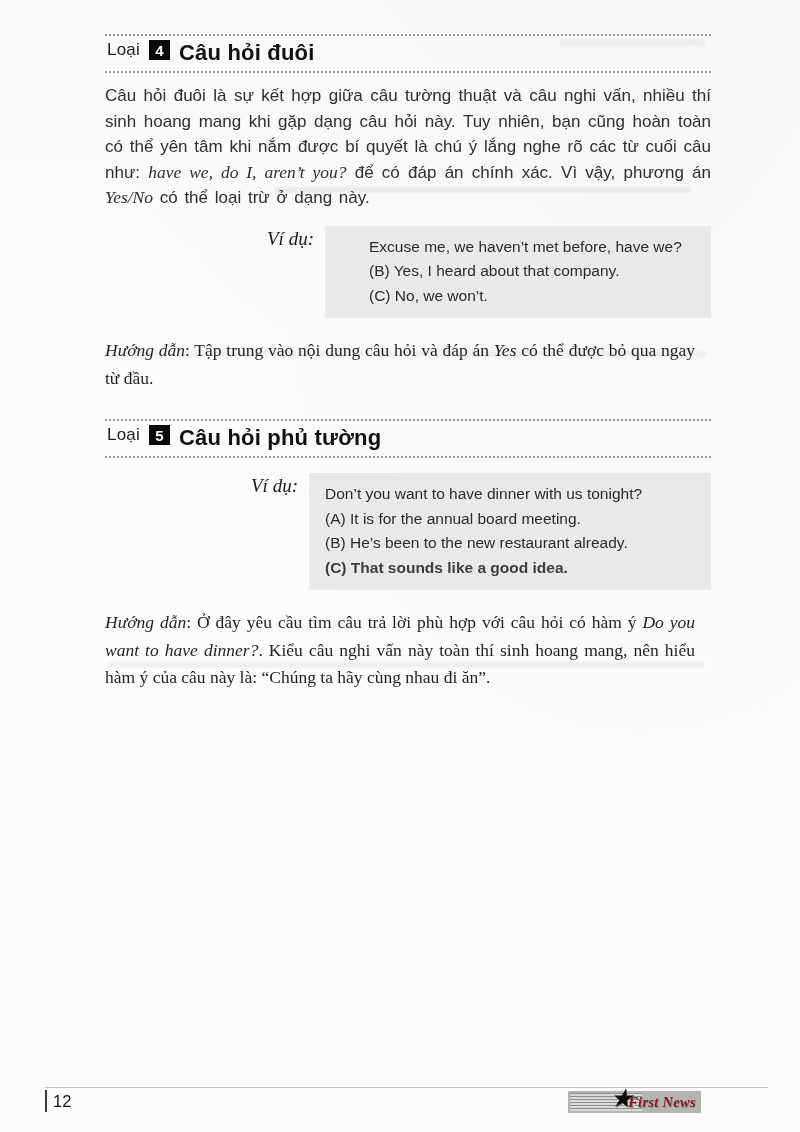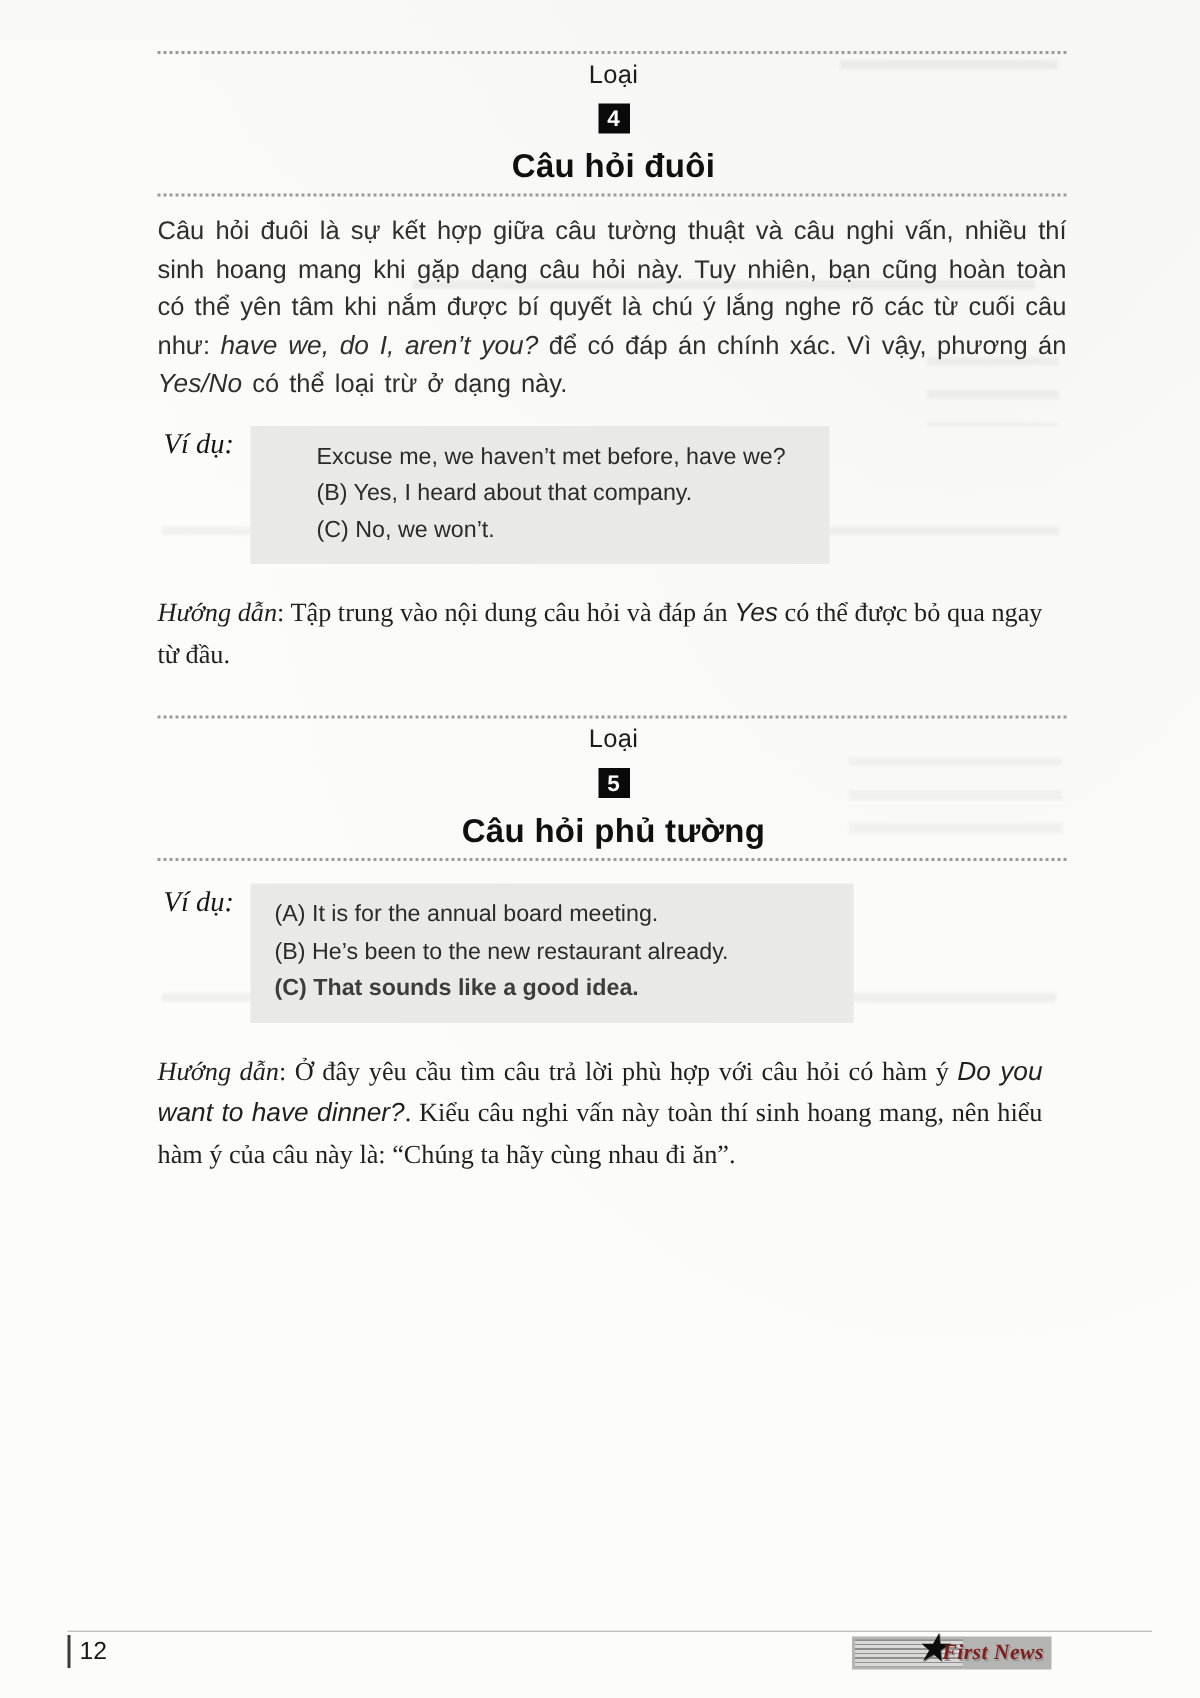--- a/index.html
+++ b/index.html
@@ -22,52 +22,51 @@
   }
 
   .content {
     position: absolute;
     left: 105px; top: 34px;
     width: 606px;
   }
 
   
   .section-header {
-    display: flex; align-items: center; gap: 9px;
+    display: flex; align-items: flex-start; gap: 9px;
     border-top: 2px dotted #9b9b9b;
     border-bottom: 2px dotted #9b9b9b;
     padding: 4px 0 5px 2px;
-    flex-direction: column;
   }
   .loai-label { font-size: 17px; color: #1c1c1c; letter-spacing: 0.2px; }
   .num-box {
     background: #0a0a0a; color: #ffffff;
     font-weight: bold; font-size: 15px;
     width: 21px; height: 20px;
     display: flex; align-items: center; justify-content: center;
   }
   .section-title { font-weight: bold; font-size: 22px; color: #101010; letter-spacing: 0.2px; }
 
   
   .intro {
     margin: 10px 0 0 0;
     font-size: 17px; line-height: 25.5px;
     text-align: justify;
     color: #2e2e2e;
     word-spacing: 2px;
   }
   .seg-italic {
-    font-family: Liberation Sans, sans-serif;
+    font-family: Liberation Serif, serif;
     font-style: italic;
     font-size: 17.5px;
   }
   .seg-label { font-style: italic; }
 
   
-  .example-row { display: flex; margin-top: 15px; }
+  .example-row { display: flex; margin-top: 15px; justify-content: flex-end; }
   .vidu-label {
     font-family: "Liberation Serif", serif;
     font-style: italic;
     font-size: 19px; color: #161616;
     width: 58px; flex: none;
     padding: 2px 0 0 4px;
   }
   .example-box {
     background: #e9e9e7;
     padding: 9px 14px 10px 16px;
@@ -192,20 +191,21 @@
     <div class="section-header">
       <span class="loai-label">Loại</span>
       <span class="num-box">5</span>
       <span class="section-title">Câu hỏi phủ tường</span>
     </div>
 
 
     <div class="example-row">
       <span class="vidu-label">Ví dụ:</span>
       <div class="example-box box-2">
+        <div class="question">Don’t you want to have dinner with us tonight?</div>
         <div>
             <div class="opt">(A) It is for the annual board meeting.</div>
             <div class="opt">(B) He’s been to the new restaurant already.</div>
             <div class="opt bold">(C) That sounds like a good idea.</div>
           </div>
       </div>
     </div>
 
     <p class="guide"><span class="seg-label">Hướng dẫn</span><span class="seg-normal">: Ở đây yêu cầu tìm câu trả lời phù hợp với câu hỏi có hàm ý </span><span class="seg-italic">Do you want to have dinner?</span><span class="seg-normal">. Kiểu câu nghi vấn này toàn thí sinh hoang mang, nên hiểu hàm ý của câu này là: “Chúng ta hãy cùng nhau đi ăn”.</span></p>
   </div>

